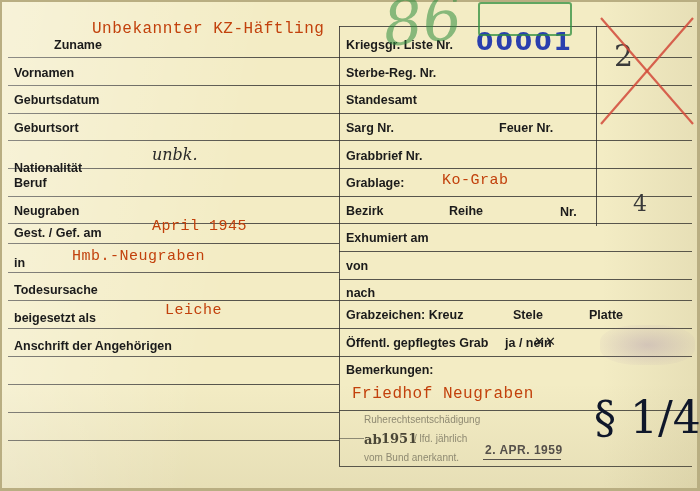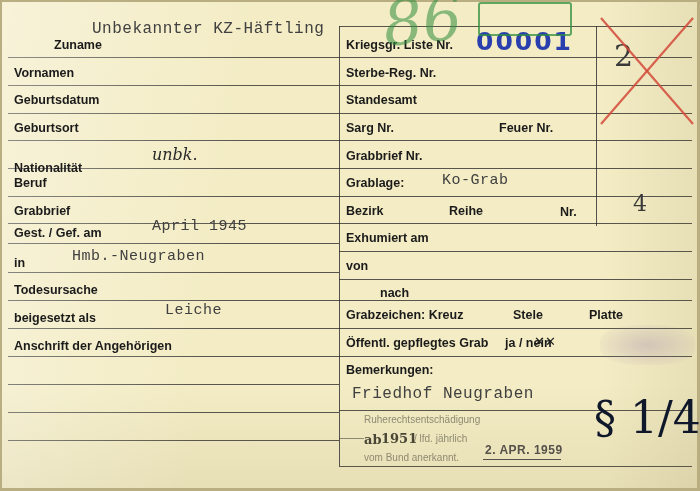--- a/index.html
+++ b/index.html
@@ -58,21 +58,21 @@
     color: #1b1b1b;
     white-space: nowrap;
     z-index: 4;
   }
   
   .tw {
     position: absolute;
     font-family: "Liberation Mono", monospace;
     font-size: 15px;
     letter-spacing: 0.5px;
-    color: #404040;
+    color: #c2410c;
     white-space: nowrap;
     z-index: 5;
   }
   .tw.big {
     font-size: 16px;
   }
   
   .hand {
     position: absolute;
     font-family: "DejaVu Serif", serif;
@@ -233,21 +233,21 @@
   <div class="purple-blot" style="left:600px;top:325px;width:95px;height:40px;"></div>
 
   <div class="tw big" style="left:92px;top:20px;">Unbekannter KZ-Häftling</div>
 
   <div class="lbl" style="left:14px;top:38px;margin-left:40px;">Zuname</div>
   <div class="lbl" style="left:14px;top:66px;">Vornamen</div>
   <div class="lbl" style="left:14px;top:93px;">Geburtsdatum</div>
   <div class="lbl" style="left:14px;top:121px;">Geburtsort</div>
   <div class="lbl" style="left:14px;top:161px;">Nationalität</div>
   <div class="lbl" style="left:14px;top:176px;">Beruf</div>
-  <div class="lbl" style="left:14px;top:204px;">Grabbrief</div>
+  <div class="lbl" style="left:14px;top:204px;">Neugraben</div>
   <div class="lbl" style="left:14px;top:226px;">Gest. / Gef. am</div>
   <div class="lbl" style="left:14px;top:256px;">in</div>
   <div class="lbl" style="left:14px;top:283px;">Todesursache</div>
   <div class="lbl" style="left:14px;top:311px;">beigesetzt als</div>
   <div class="lbl" style="left:14px;top:339px;">Anschrift der Angehörigen</div>
 
   <div class="hand" style="left:152px;top:145px;font-size:16px;">unbk.</div>
   <div class="tw" style="left:152px;top:218px;">April 1945</div>
   <div class="tw" style="left:72px;top:248px;">Hmb.-Neugraben</div>
   <div class="tw" style="left:165px;top:302px;">Leiche</div>
@@ -266,21 +266,21 @@
   <div class="lbl" style="left:346px;top:176px;">Grablage:</div>
   <div class="tw" style="left:442px;top:172px;">Ko-Grab</div>
 
   <div class="lbl" style="left:346px;top:204px;">Bezirk</div>
   <div class="lbl" style="left:449px;top:204px;">Reihe</div>
   <div class="lbl" style="left:560px;top:205px;">Nr.</div>
   <div class="pencil" style="left:633px;top:191px;font-size:22px;">4</div>
 
   <div class="lbl" style="left:346px;top:231px;">Exhumiert am</div>
   <div class="lbl" style="left:346px;top:259px;">von</div>
-  <div class="lbl" style="left:346px;top:286px;margin-left:34px;">nach</div>
+  <div class="lbl" style="left:346px;top:286px;">nach</div>
 
   <div class="lbl" style="left:346px;top:308px;">Grabzeichen: Kreuz</div>
   <div class="lbl" style="left:513px;top:308px;">Stele</div>
   <div class="lbl" style="left:589px;top:308px;">Platte</div>
 
   <div class="lbl" style="left:346px;top:336px;">Öffentl. gepflegtes Grab</div>
   <div class="lbl" style="left:505px;top:336px;">ja / nein</div>
   <div class="strike" style="left:534px;top:334px;">✕✕</div>
 
   <div class="lbl" style="left:346px;top:363px;">Bemerkungen:</div>

